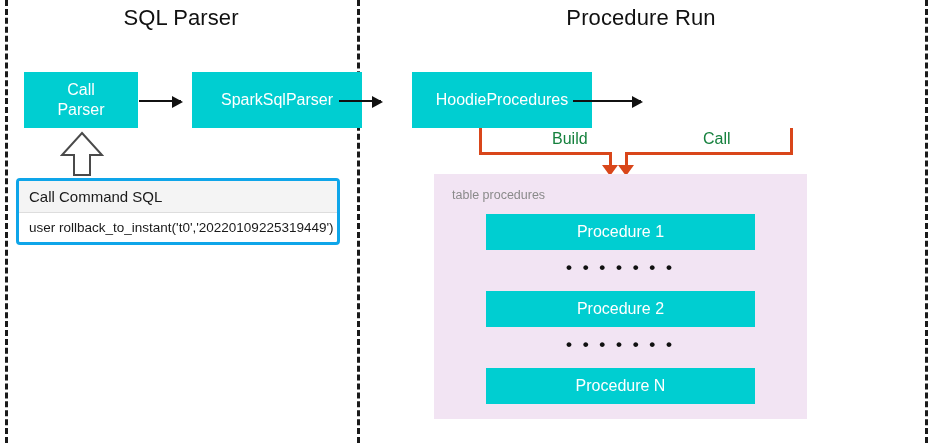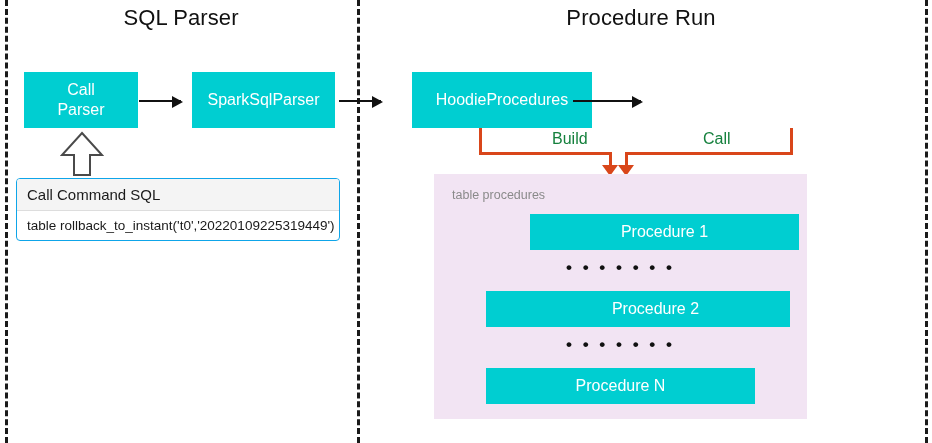--- a/index.html
+++ b/index.html
@@ -47,21 +47,21 @@
     color: #ffffff;
     display: flex;
     align-items: center;
     justify-content: center;
     text-align: center;
     font-size: 16px;
     line-height: 1.22;
     box-sizing: border-box;
   }
   #box-call-command { left: 24px;  top: 72px; width: 114px; height: 56px; }
-  #box-spark-parser { left: 192px; top: 72px; width: 143px; height: 56px; }
+  #box-spark-parser { left: 192px; top: 72px; width: 170px; height: 56px; }
   #box-hoodie-proc  { left: 392px; top: 72px; width: 180px; height: 56px; margin-left: 20px; }
   #box-call-cmdproc { left: 652px; top: 72px; width: 266px; height: 56px; }
 
   
   .arrow-black {
     position: absolute;
     height: 0;
     border-top: 2px solid #111111;
   }
   .arrow-black::after {
@@ -86,21 +86,21 @@
     width: 44px;
     height: 46px;
   }
 
   
   #sql-table {
     position: absolute;
     left: 16px;
     top: 178px;
     width: 324px;
-    border: 1px solid #0ea5e9;
+    border: 3px solid #0ea5e9;
     border-radius: 4px;
     background: #ffffff;
     box-sizing: border-box;
     overflow: hidden;
   }
   #sql-table .thead {
     background: #f4f4f4;
     border-bottom: 1px solid #dddddd;
     padding: 7px 10px;
     font-size: 15px;
@@ -173,22 +173,22 @@
     left: 52px;
     width: 269px;
     height: 36px;
     background: #00CED1;
     color: #ffffff;
     display: flex;
     align-items: center;
     justify-content: center;
     font-size: 16px;
   }
-  #proc-1 { top: 40px; margin-left: 44px; }
-  #proc-2 { top: 117px; padding-left: 35px; }
+  #proc-1 { top: 40px; }
+  #proc-2 { top: 117px; }
   #proc-3 { top: 194px; }
 
   .proc-dots {
     position: absolute;
     left: 52px;
     width: 269px;
     text-align: center;
     font-size: 17px;
     letter-spacing: 3px;
     color: #111111;
@@ -224,21 +224,21 @@
   <div class="arrow-black" id="arrow-cc-to-ssp"></div>
   <div class="arrow-black" id="arrow-ssp-to-hp"></div>
   <div class="arrow-black" id="arrow-hp-to-cpc"></div>
 
   <svg id="open-up-arrow" viewBox="0 0 44 46">
     <polygon points="22,2 42,24 30,24 30,44 14,44 14,24 2,24" fill="#ffffff" stroke="#4a4a4a" stroke-width="2" stroke-linejoin="miter"></polygon>
   </svg>
 
   <div id="sql-table">
     <div class="thead">Call Command SQL</div>
-    <div class="trow">table rollback_to_instant('t0','20220109225319449')</div>
+    <div class="trow">user rollback_to_instant('t0','20220109225319449')</div>
   </div>
 
   <div class="orange-v" id="build-v-left"></div>
   <div class="orange-h" id="build-h"></div>
   <div class="orange-v" id="build-v-down"></div>
   <div class="orange-head" id="build-head"></div>
 
   <div class="orange-v" id="call-v-right"></div>
   <div class="orange-h" id="call-h"></div>
   <div class="orange-v" id="call-v-down"></div>

